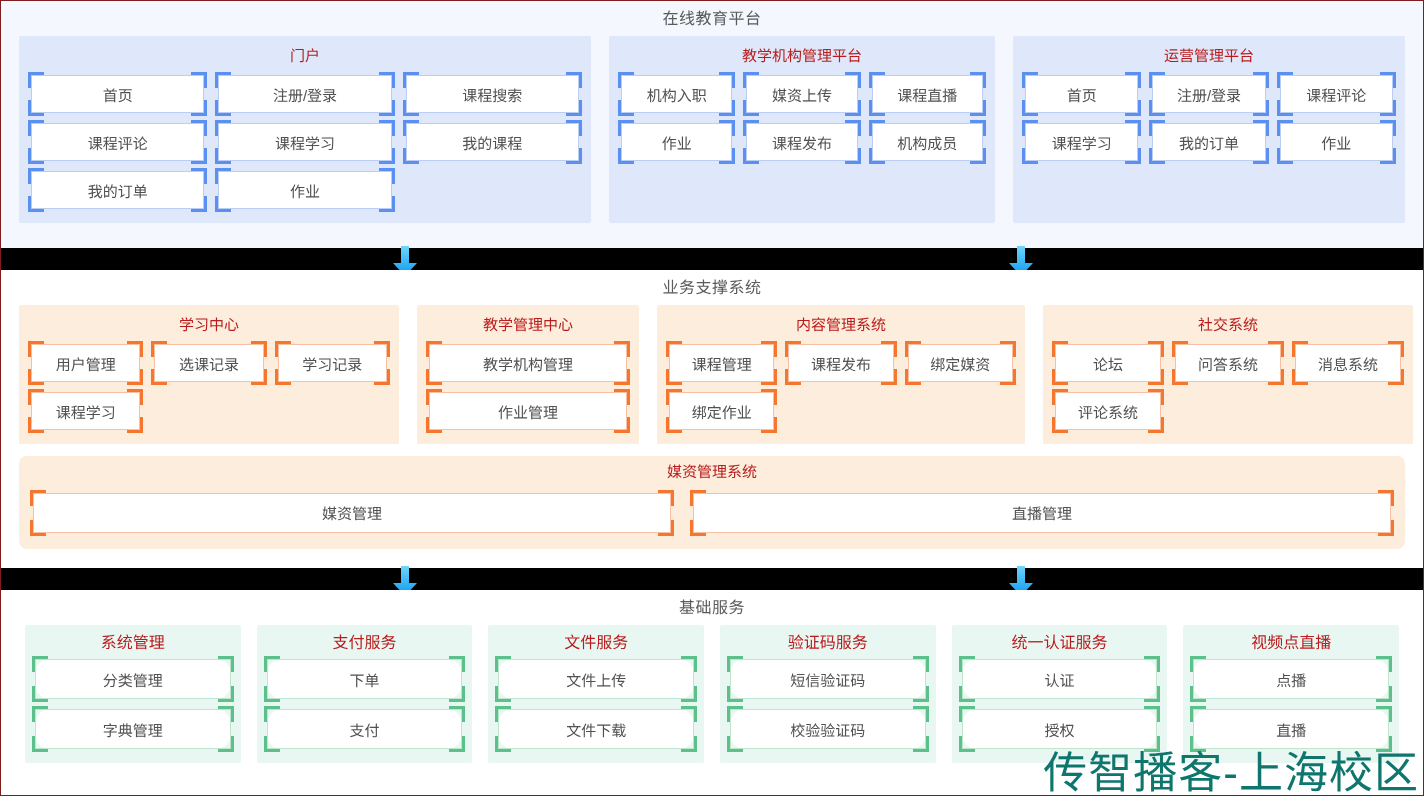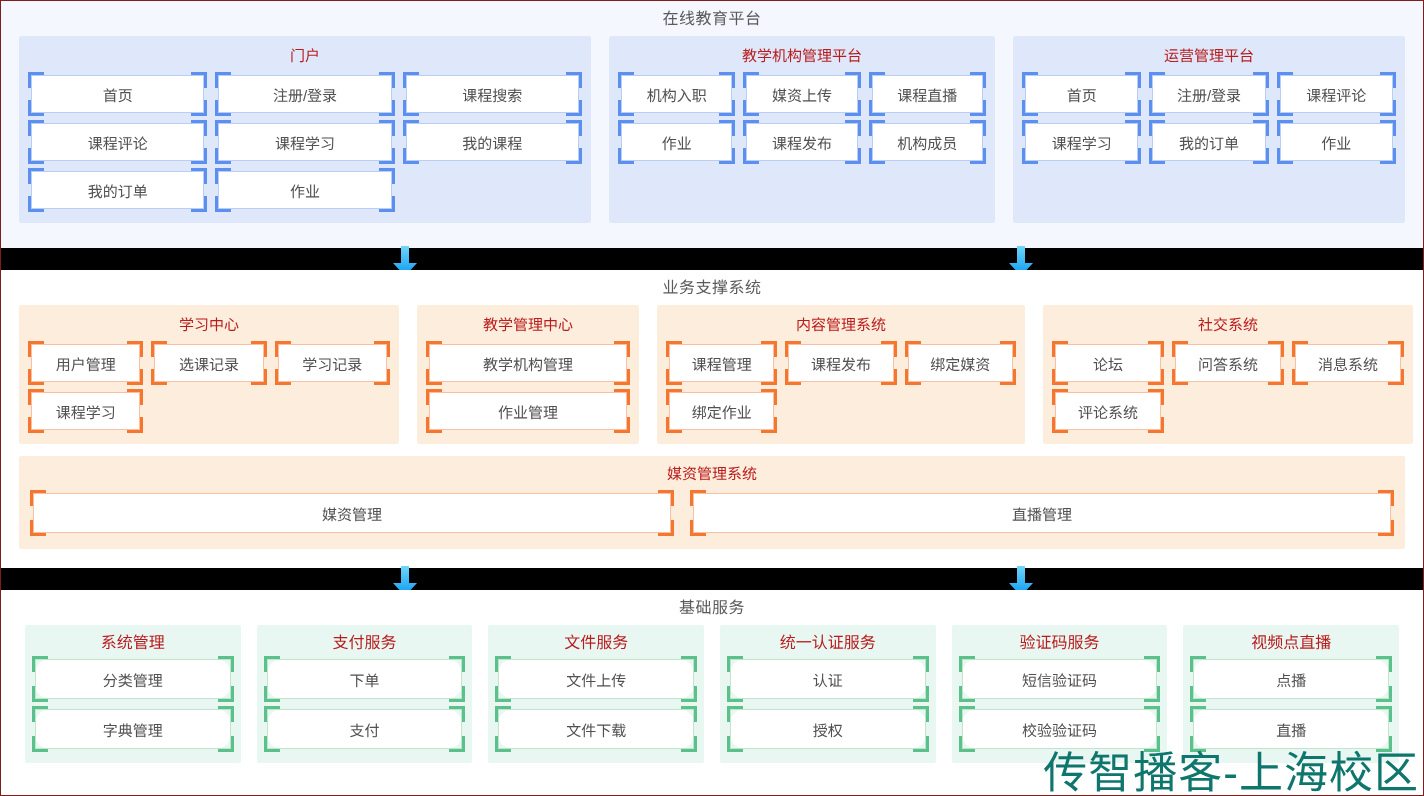--- a/index.html
+++ b/index.html
@@ -127,21 +127,22 @@
   
   .theme-green{--bc:#5cc08a;--bc-light:#bfe5cf;}
   .theme-green .group{background:#e9f7f3;}
 
   
   .media-row{
     margin:12px 18px 0 18px;
     background:#fdeddd;
     padding:8px 14px 16px 14px;
     box-sizing:border-box;
-    border-radius:2px;
+    border-radius:8px;
+    font-family:Liberation Mono, monospace;
   }
   .media-grid{
     display:grid;
     grid-template-columns:47% 1fr;
     gap:0 22px;
   }
   .media-row .box{height:40px;}
 
   
   .bot-groups{
@@ -599,55 +600,55 @@
               <i class="tl"></i>
               <i class="tr"></i>
               <i class="bl"></i>
               <i class="br"></i>
               <span>文件下载</span>
             </div>
         </div>
       </div>
 
       <div class="group">
+        <div class="group-title">验证码服务</div>
+        <div class="group-grid cols-1">
+          <div class="box">
+              <i class="tl"></i>
+              <i class="tr"></i>
+              <i class="bl"></i>
+              <i class="br"></i>
+              <span>短信验证码</span>
+            </div>
+          <div class="box">
+              <i class="tl"></i>
+              <i class="tr"></i>
+              <i class="bl"></i>
+              <i class="br"></i>
+              <span>校验验证码</span>
+            </div>
+        </div>
+      </div>
+
+      <div class="group">
         <div class="group-title">统一认证服务</div>
         <div class="group-grid cols-1">
           <div class="box">
               <i class="tl"></i>
               <i class="tr"></i>
               <i class="bl"></i>
               <i class="br"></i>
               <span>认证</span>
             </div>
           <div class="box">
               <i class="tl"></i>
               <i class="tr"></i>
               <i class="bl"></i>
               <i class="br"></i>
               <span>授权</span>
-            </div>
-        </div>
-      </div>
-
-      <div class="group">
-        <div class="group-title">验证码服务</div>
-        <div class="group-grid cols-1">
-          <div class="box">
-              <i class="tl"></i>
-              <i class="tr"></i>
-              <i class="bl"></i>
-              <i class="br"></i>
-              <span>短信验证码</span>
-            </div>
-          <div class="box">
-              <i class="tl"></i>
-              <i class="tr"></i>
-              <i class="bl"></i>
-              <i class="br"></i>
-              <span>校验验证码</span>
             </div>
         </div>
       </div>
 
       <div class="group">
         <div class="group-title">视频点直播</div>
         <div class="group-grid cols-1">
           <div class="box">
               <i class="tl"></i>
               <i class="tr"></i>

